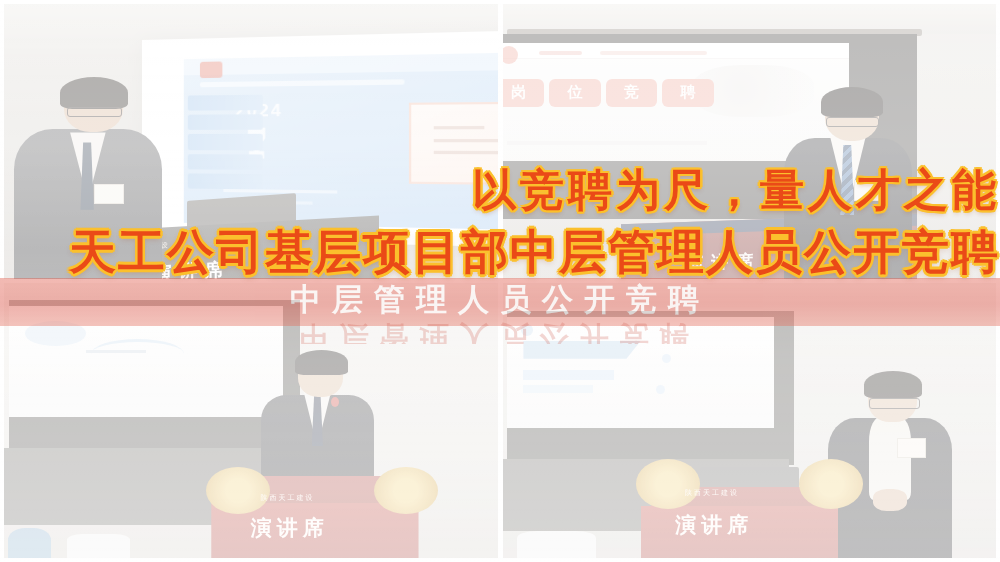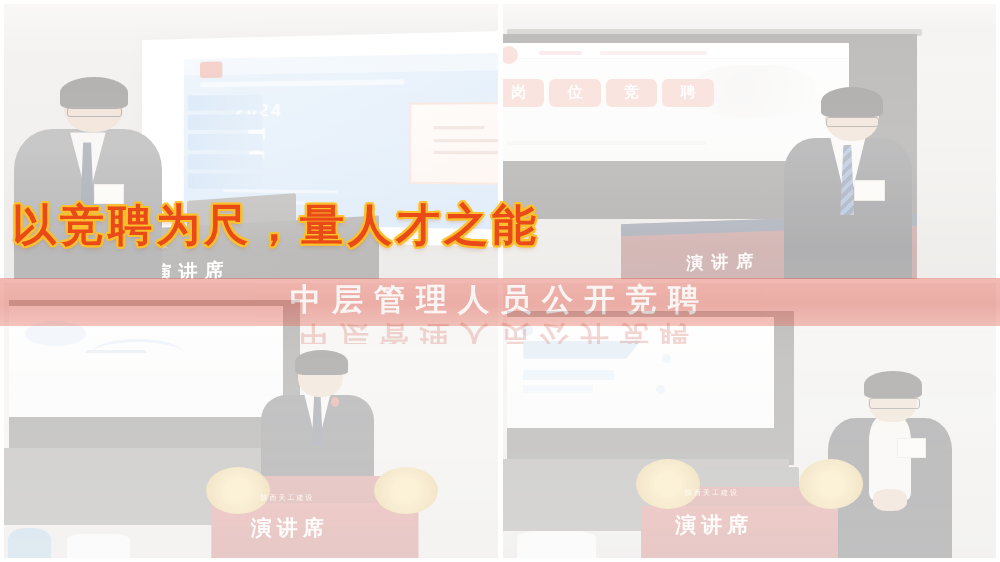--- a/index.html
+++ b/index.html
@@ -333,24 +333,23 @@
     overflow:hidden;pointer-events:none;opacity:.22;
   }
   .banner-reflect .btxt{
     color:#c9493a;font-size:29px;font-weight:bold;letter-spacing:11px;
     white-space:nowrap;display:block;text-align:center;
     transform:scaleY(-1) translateY(2px);
   }
 
   
   .headline{
-    position:absolute;left:12px;right:0;top:168px;
+    position:absolute;left:0;right:0;top:168px;
     pointer-events:none;
-    text-align:left;
-    margin-top:35px;
+    text-align:right;
   }
   .hl-line{
     display:block;
     font-weight:bold;
     color:#ea4a17;
     white-space:nowrap;
     line-height:1;
   }
   .hl1{
     font-size:44px;
@@ -550,15 +549,16 @@
 
   <div class="banner">
     <span class="btxt">中层管理人员公开竞聘</span>
   </div>
   <div class="banner-reflect">
     <span class="btxt">中层管理人员公开竞聘</span>
   </div>
 
   <div class="headline">
     <span class="hl-line hl1">以竞聘为尺，量人才之能</span>
+    <span class="hl-line hl2">天工公司基层项目部中层管理人员公开竞聘</span>
   </div>
 
 </div>
 
 </body></html>

